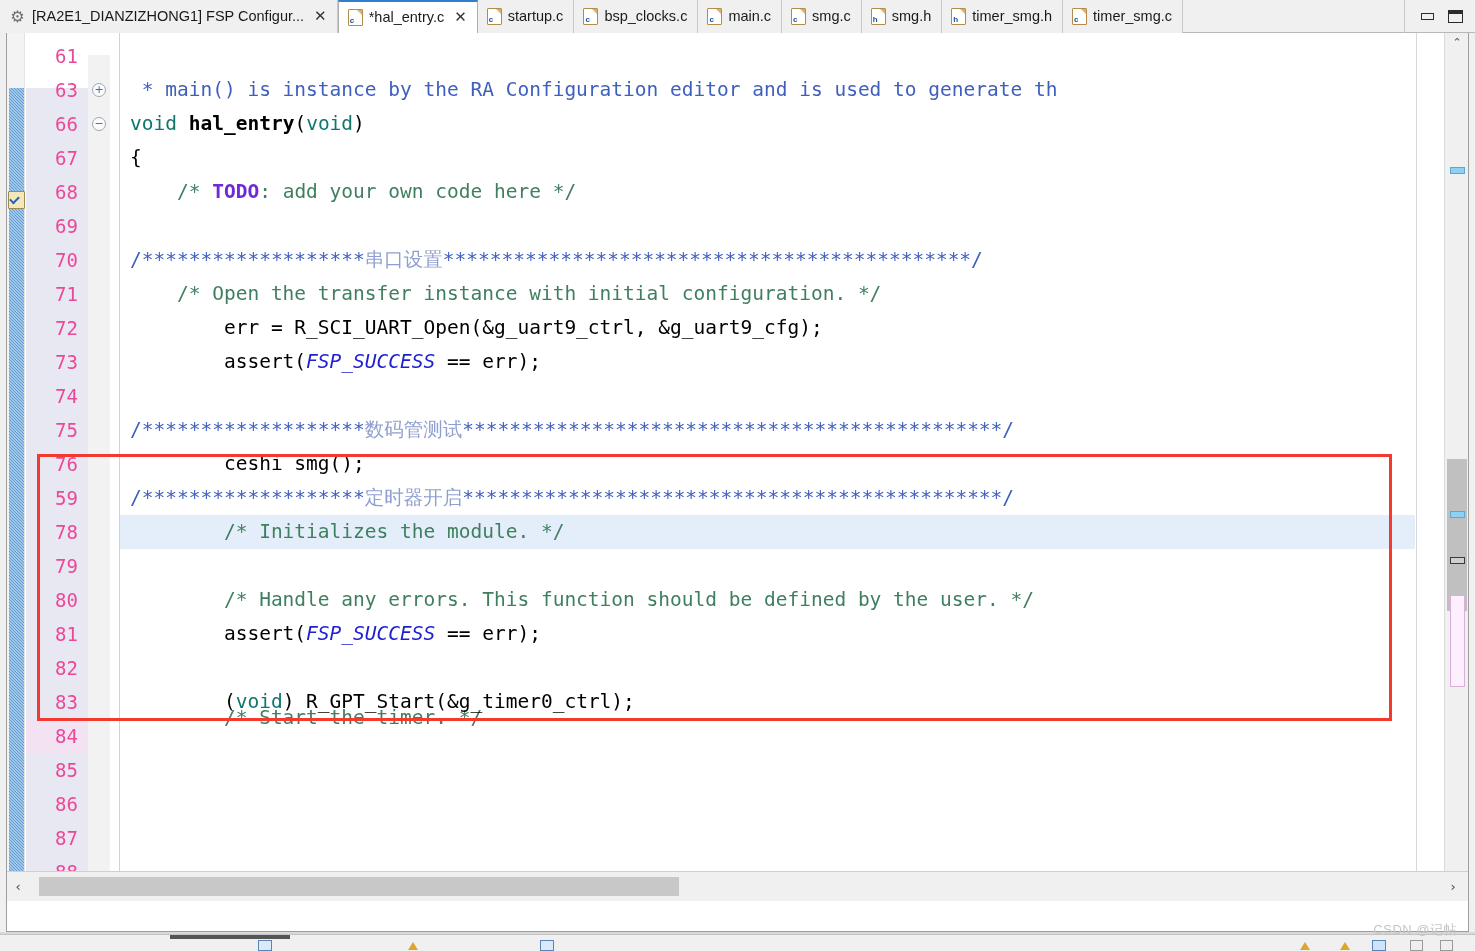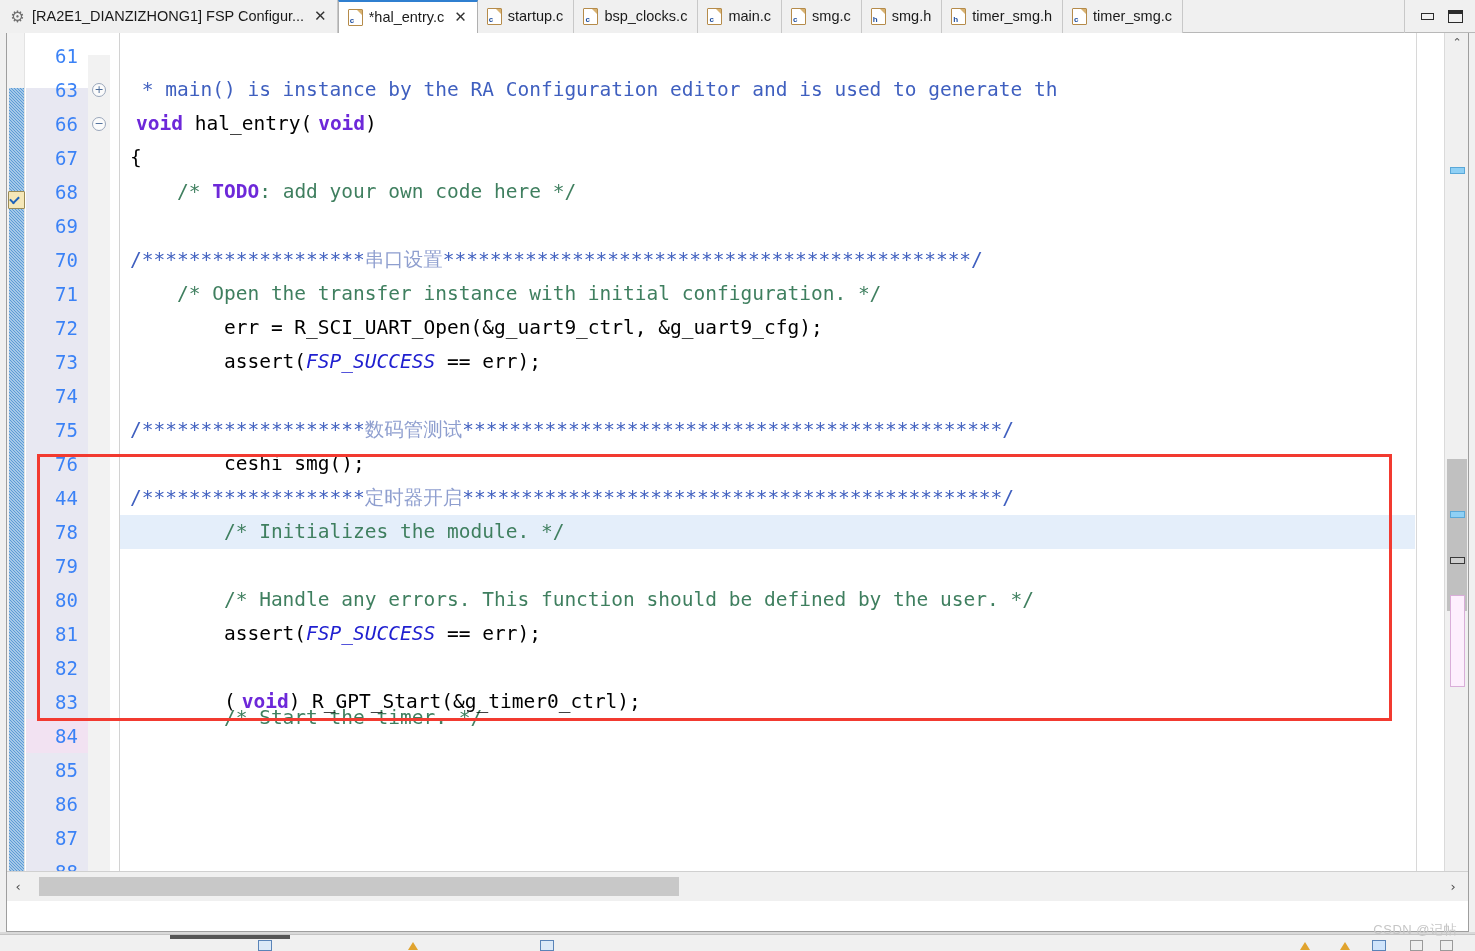--- a/index.html
+++ b/index.html
@@ -168,21 +168,21 @@
     width: 62px; height: 790px;
     background: #e8e8f2;
   }
   .ln {
     position: absolute;
     right: 10px;
     width: 52px;
     text-align: right;
     font-family: "DejaVu Sans Mono", monospace;
     font-size: 19px;
-    color: #3b82f6;
+    color: #ec4899;
     line-height: 34px;
     height: 34px;
   }
   .ln84hl {
     position: absolute;
     left: 0; width: 62px; height: 34px;
     background: #f2e2f2;
   }
 
   
@@ -237,21 +237,21 @@
     color: #000000;
   }
   .crow .txt { position: relative; left: 10px; }
   .hl-line {
     position: absolute; left: 0;
     width: 1295px; height: 34px;
     background: #e4eefa;
   }
 
   
-  .kw      { color: #6d28d9; font-weight: bold; margin-left: 6px; }
+  .kw      { color: #0f766e; font-weight: normal; }
   .cmt     { color: #3f7f5f; }
   .cmt-b   { color: #3f5fbf; }
   .cmtkw   { color: #6d28d9; font-weight: bold; text-align: right; }
   .cn      { color: #8f9fcf; }
   .macro   { color: #2020d0; font-style: italic; }
   .plain   { color: #000000; }
 
   
   .redbox {
     position: absolute;
@@ -447,21 +447,21 @@
           <div class="ln" style="top: 108px;">67</div>
           <div class="ln" style="top: 142px;">68</div>
           <div class="ln" style="top: 176px;">69</div>
           <div class="ln" style="top: 210px;">70</div>
           <div class="ln" style="top: 244px;">71</div>
           <div class="ln" style="top: 278px;">72</div>
           <div class="ln" style="top: 312px;">73</div>
           <div class="ln" style="top: 346px;">74</div>
           <div class="ln" style="top: 380px;">75</div>
           <div class="ln" style="top: 414px;">76</div>
-          <div class="ln" style="top: 448px;">44</div>
+          <div class="ln" style="top: 448px;">59</div>
           <div class="ln" style="top: 482px;">78</div>
           <div class="ln" style="top: 516px;">79</div>
           <div class="ln" style="top: 550px;">80</div>
           <div class="ln" style="top: 584px;">81</div>
           <div class="ln" style="top: 618px;">82</div>
           <div class="ln" style="top: 652px;">83</div>
           <div class="ln84hl" style="top: 686px;"></div>
           <div class="ln" style="top: 686px;">84</div>
           <div class="ln" style="top: 720px;">85</div>
           <div class="ln" style="top: 754px;">86</div>
@@ -475,21 +475,21 @@
       <div class="fmark" style="top: 50px;">+</div>
           <div class="fmark" style="top: 84px;">−</div>
           <div class="fmark" style="top: 866px;">−</div>
         </div>
 
       <div class="code-sep"></div>
 
       <div class="code-surface">
           <div class="crow" style="top: 6px;"><span class="txt"></span></div>
           <div class="crow" style="top: 40px;"><span class="txt"><span class="cmt-b"> * main() is instance by the RA Configuration editor and is used to generate th</span></span></div>
-          <div class="crow" style="top: 74px;"><span class="txt"><span class="kw">void</span><span class="plain"> </span><span class="plain" style="font-weight: normal;">hal_entry</span><span class="plain">(</span><span class="kw">void</span><span class="plain">)</span></span></div>
+          <div class="crow" style="top: 74px;"><span class="txt"><span class="kw">void</span><span class="plain"> </span><span class="plain" style="font-weight: bold;">hal_entry</span><span class="plain">(</span><span class="kw">void</span><span class="plain">)</span></span></div>
           <div class="crow" style="top: 108px;"><span class="txt"><span class="plain">{</span></span></div>
           <div class="crow" style="top: 142px;"><span class="txt"><span class="cmt">    /* </span><span class="cmtkw">TODO</span><span class="cmt">: add your own code here */</span></span></div>
           <div class="crow" style="top: 176px;"><span class="txt"></span></div>
           <div class="crow" style="top: 210px;"><span class="txt"><span class="cmt-b">/*******************</span><span class="cn">串口设置</span><span class="cmt-b">*********************************************/</span></span></div>
           <div class="crow" style="top: 244px;"><span class="txt"><span class="cmt">    /* Open the transfer instance with initial configuration. */</span></span></div>
           <div class="crow" style="top: 278px;"><span class="txt"><span class="plain">        err = R_SCI_UART_Open(&amp;g_uart9_ctrl, &amp;g_uart9_cfg);</span></span></div>
           <div class="crow" style="top: 312px;"><span class="txt"><span class="plain">        assert(</span><span class="macro">FSP_SUCCESS</span><span class="plain"> == err);</span></span></div>
           <div class="crow" style="top: 346px;"><span class="txt"></span></div>
           <div class="crow" style="top: 380px;"><span class="txt"><span class="cmt-b">/*******************</span><span class="cn">数码管测试</span><span class="cmt-b">**********************************************/</span></span></div>
           <div class="crow" style="top: 414px;"><span class="txt"><span class="plain">        ceshi smg();</span></span></div>

